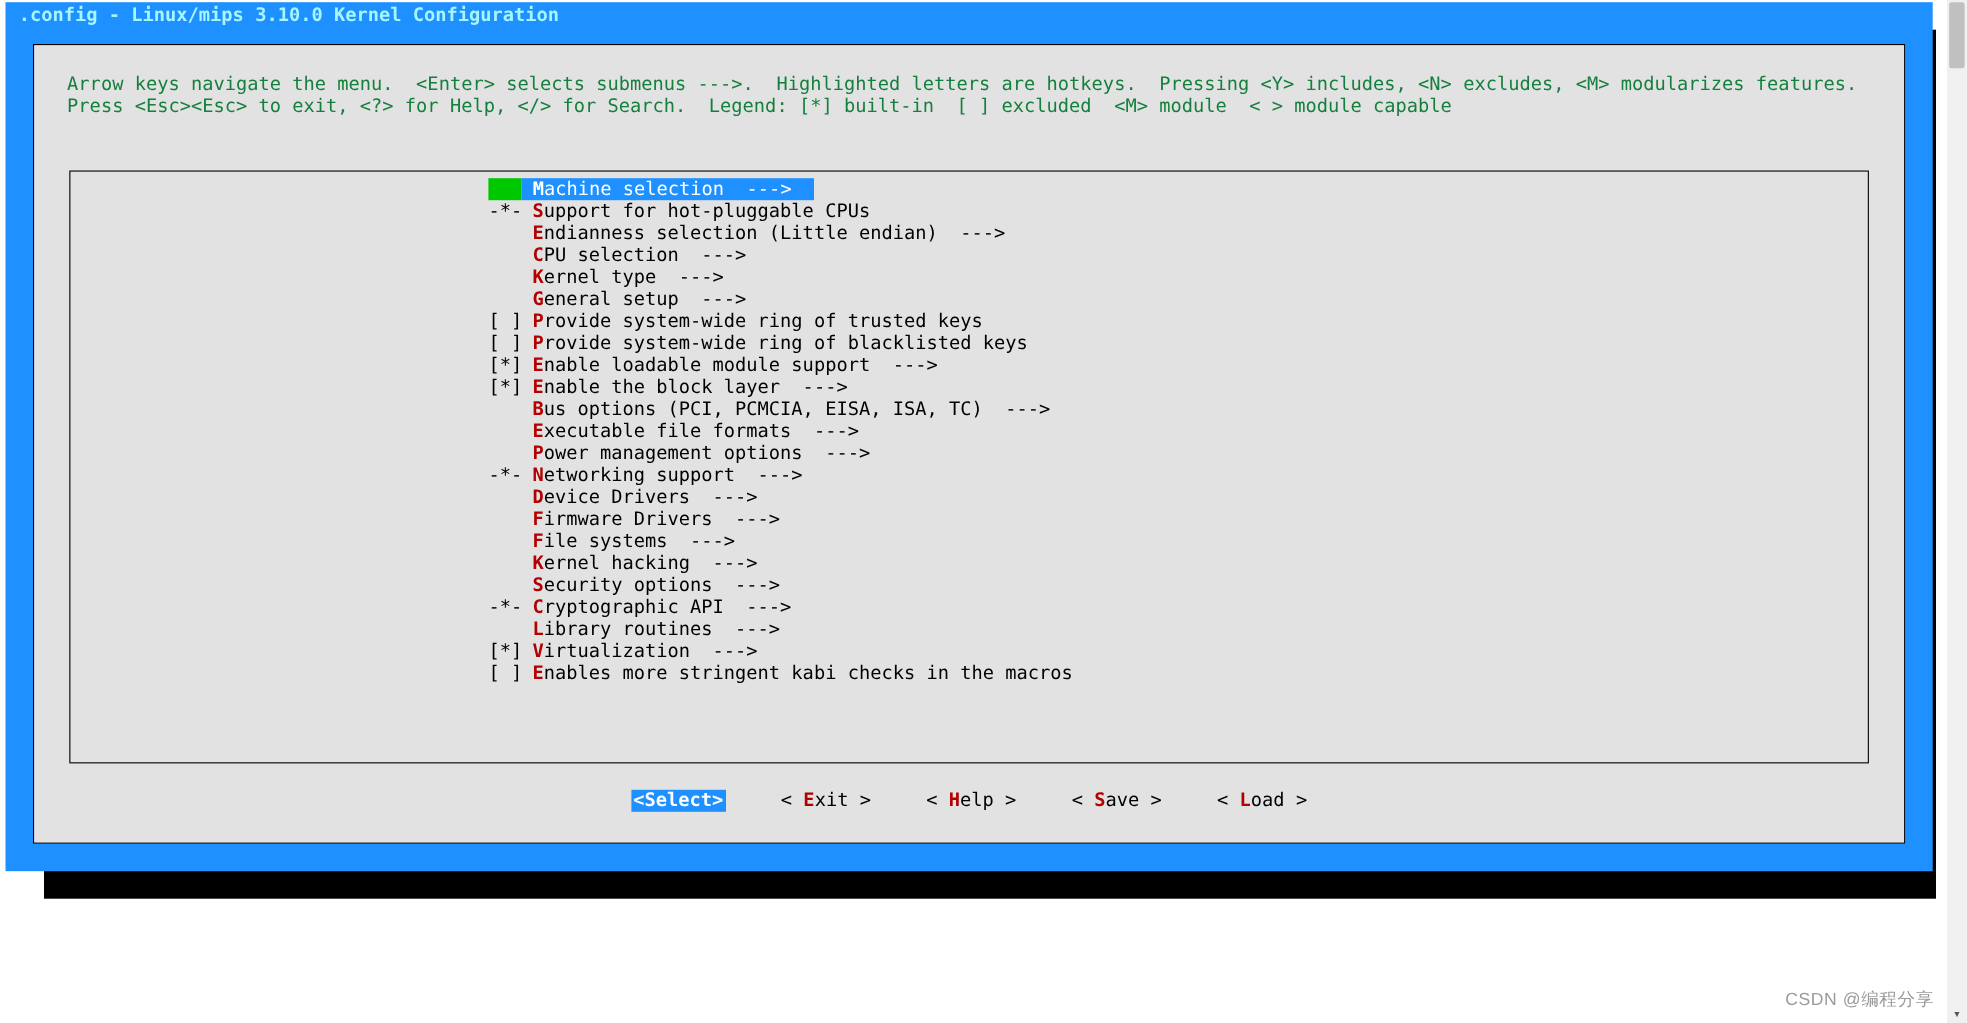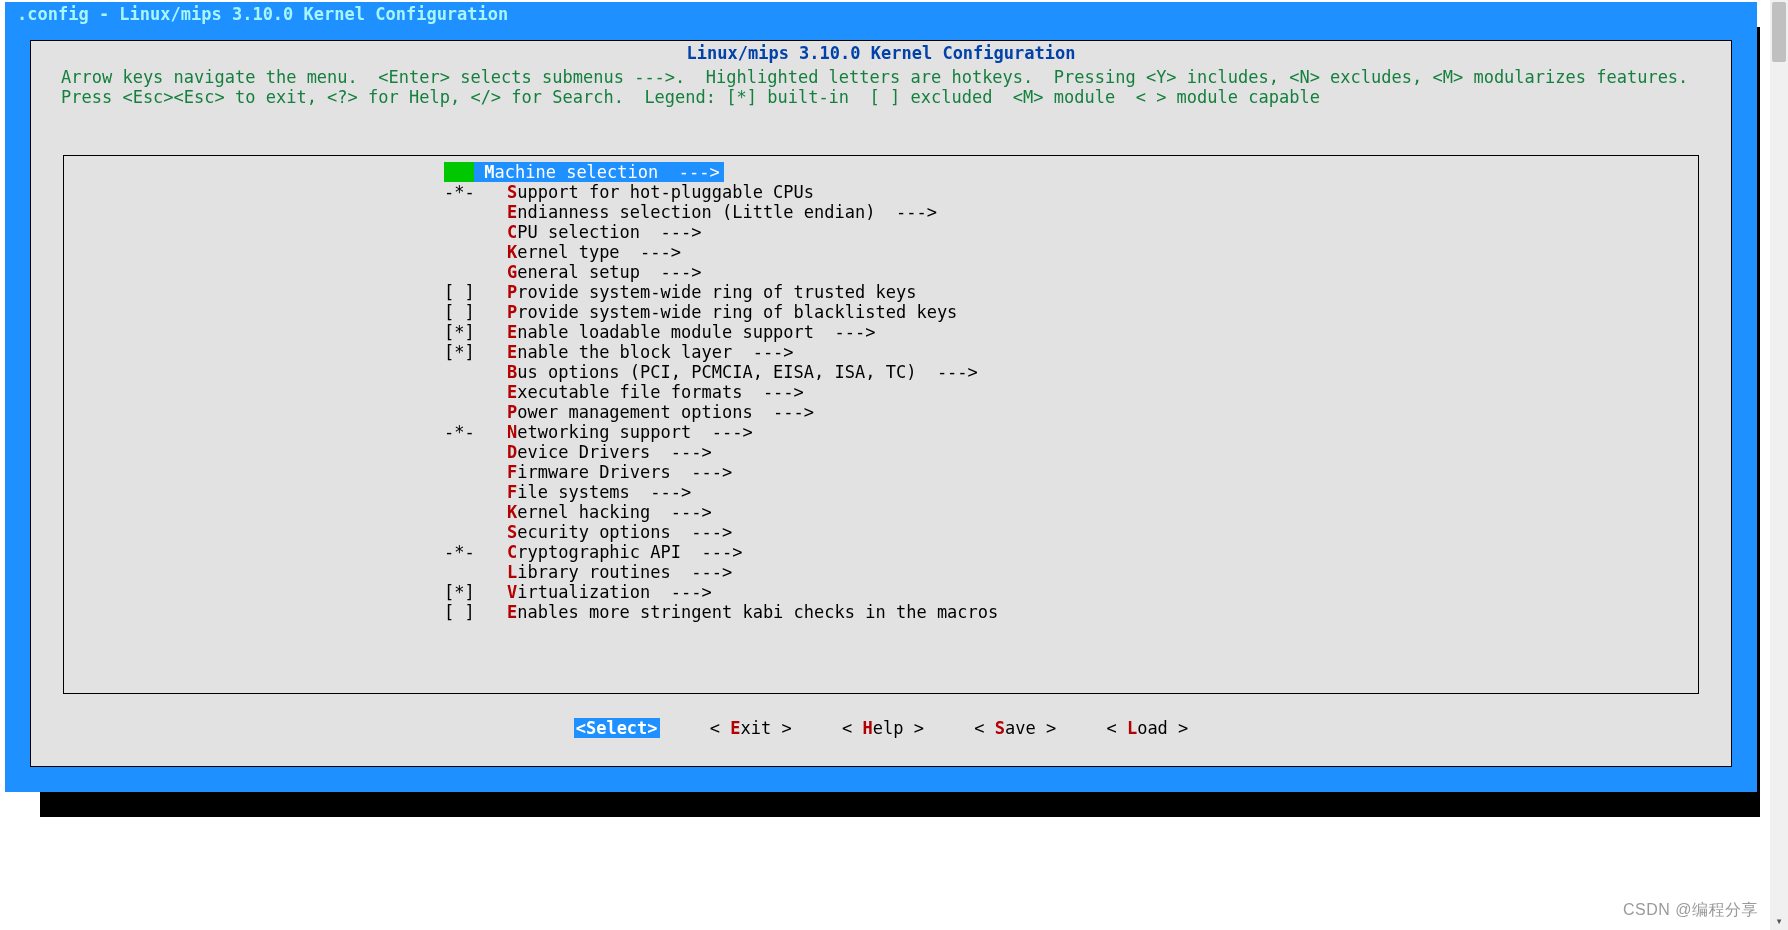--- a/index.html
+++ b/index.html
@@ -143,37 +143,36 @@
     flex-shrink: 0;
   }
   .menu-prefix {
     width: 40px;
     text-align: left;
     flex-shrink: 0;
     white-space: pre;
   }
   .menu-label {
     white-space: pre;
-    margin-left: 23px;
   }
   .hotkey {
     color: #b30000;
     font-weight: bold;
   }
   .selected-row .menu-marker {
     background: #00c800;
     color: #00c800;
     width: 30px;
     display: inline-block;
     height: 20px;
   }
   .selected-row .menu-label-wrap {
     background: #1e90ff;
     color: #ffffff;
-    padding-right: 4px;
+    padding-right: 20px;
     display: inline-block;
   }
   .selected-row .hotkey {
     color: #ffffff;
   }
 
   .button-row {
     position: absolute;
     left: 0;
     right: 0;
@@ -211,21 +210,20 @@
 <body>
 
 <div class="viewport">
 
   <div class="term-container">
     <div class="term-shadow"></div>
     <div class="term-blue">
       <div class="title-bar">.config - Linux/mips 3.10.0 Kernel Configuration</div>
 
       <div class="dialog">
-        <div class="dialog-title">Linux/mips 3.10.0 Kernel Configuration</div>
         <div class="instructions">Arrow keys navigate the menu.  &lt;Enter&gt; selects submenus ---&gt;.  Highlighted letters are hotkeys.  Pressing &lt;Y&gt; includes, &lt;N&gt; excludes, &lt;M&gt; modularizes features.  Press &lt;Esc&gt;&lt;Esc&gt; to exit, &lt;?&gt; for Help, &lt;/&gt; for Search.  Legend: [*] built-in  [ ] excluded  &lt;M&gt; module  &lt; &gt; module capable</div>
 
         <div class="menu-box">
           <div class="menu-inner" id="menu-inner"><div class="menu-line selected-row"><span class="menu-left-pad"></span><span class="menu-marker">   </span><span class="menu-label-wrap"><span> </span><span class="hotkey">M</span><span>achine selection  ---&gt;</span></span></div><div class="menu-line"><span class="menu-left-pad"></span><span class="menu-prefix">-*- </span><span class="menu-label"><span class="hotkey">S</span><span>upport for hot-pluggable CPUs</span></span></div><div class="menu-line"><span class="menu-left-pad"></span><span class="menu-prefix">    </span><span class="menu-label"><span class="hotkey">E</span><span>ndianness selection (Little endian)  ---&gt;</span></span></div><div class="menu-line"><span class="menu-left-pad"></span><span class="menu-prefix">    </span><span class="menu-label"><span class="hotkey">C</span><span>PU selection  ---&gt;</span></span></div><div class="menu-line"><span class="menu-left-pad"></span><span class="menu-prefix">    </span><span class="menu-label"><span class="hotkey">K</span><span>ernel type  ---&gt;</span></span></div><div class="menu-line"><span class="menu-left-pad"></span><span class="menu-prefix">    </span><span class="menu-label"><span class="hotkey">G</span><span>eneral setup  ---&gt;</span></span></div><div class="menu-line"><span class="menu-left-pad"></span><span class="menu-prefix">[ ] </span><span class="menu-label"><span class="hotkey">P</span><span>rovide system-wide ring of trusted keys</span></span></div><div class="menu-line"><span class="menu-left-pad"></span><span class="menu-prefix">[ ] </span><span class="menu-label"><span class="hotkey">P</span><span>rovide system-wide ring of blacklisted keys</span></span></div><div class="menu-line"><span class="menu-left-pad"></span><span class="menu-prefix">[*] </span><span class="menu-label"><span class="hotkey">E</span><span>nable loadable module support  ---&gt;</span></span></div><div class="menu-line"><span class="menu-left-pad"></span><span class="menu-prefix">[*] </span><span class="menu-label"><span class="hotkey">E</span><span>nable the block layer  ---&gt;</span></span></div><div class="menu-line"><span class="menu-left-pad"></span><span class="menu-prefix">    </span><span class="menu-label"><span class="hotkey">B</span><span>us options (PCI, PCMCIA, EISA, ISA, TC)  ---&gt;</span></span></div><div class="menu-line"><span class="menu-left-pad"></span><span class="menu-prefix">    </span><span class="menu-label"><span class="hotkey">E</span><span>xecutable file formats  ---&gt;</span></span></div><div class="menu-line"><span class="menu-left-pad"></span><span class="menu-prefix">    </span><span class="menu-label"><span class="hotkey">P</span><span>ower management options  ---&gt;</span></span></div><div class="menu-line"><span class="menu-left-pad"></span><span class="menu-prefix">-*- </span><span class="menu-label"><span class="hotkey">N</span><span>etworking support  ---&gt;</span></span></div><div class="menu-line"><span class="menu-left-pad"></span><span class="menu-prefix">    </span><span class="menu-label"><span class="hotkey">D</span><span>evice Drivers  ---&gt;</span></span></div><div class="menu-line"><span class="menu-left-pad"></span><span class="menu-prefix">    </span><span class="menu-label"><span class="hotkey">F</span><span>irmware Drivers  ---&gt;</span></span></div><div class="menu-line"><span class="menu-left-pad"></span><span class="menu-prefix">    </span><span class="menu-label"><span class="hotkey">F</span><span>ile systems  ---&gt;</span></span></div><div class="menu-line"><span class="menu-left-pad"></span><span class="menu-prefix">    </span><span class="menu-label"><span class="hotkey">K</span><span>ernel hacking  ---&gt;</span></span></div><div class="menu-line"><span class="menu-left-pad"></span><span class="menu-prefix">    </span><span class="menu-label"><span class="hotkey">S</span><span>ecurity options  ---&gt;</span></span></div><div class="menu-line"><span class="menu-left-pad"></span><span class="menu-prefix">-*- </span><span class="menu-label"><span class="hotkey">C</span><span>ryptographic API  ---&gt;</span></span></div><div class="menu-line"><span class="menu-left-pad"></span><span class="menu-prefix">    </span><span class="menu-label"><span class="hotkey">L</span><span>ibrary routines  ---&gt;</span></span></div><div class="menu-line"><span class="menu-left-pad"></span><span class="menu-prefix">[*] </span><span class="menu-label"><span class="hotkey">V</span><span>irtualization  ---&gt;</span></span></div><div class="menu-line"><span class="menu-left-pad"></span><span class="menu-prefix">[ ] </span><span class="menu-label"><span class="hotkey">E</span><span>nables more stringent kabi checks in the macros</span></span></div></div>
         </div>
 
         <div class="button-row">
           <span class="btn btn-selected"><span class="angle">&lt;</span><span class="lbl-hot">S</span><span>elect</span><span class="angle">&gt;</span></span>
           <span class="btn"><span class="angle">&lt; </span><span class="lbl-hot">E</span><span>xit</span><span class="angle"> &gt;</span></span>
           <span class="btn"><span class="angle">&lt; </span><span class="lbl-hot">H</span><span>elp</span><span class="angle"> &gt;</span></span>

